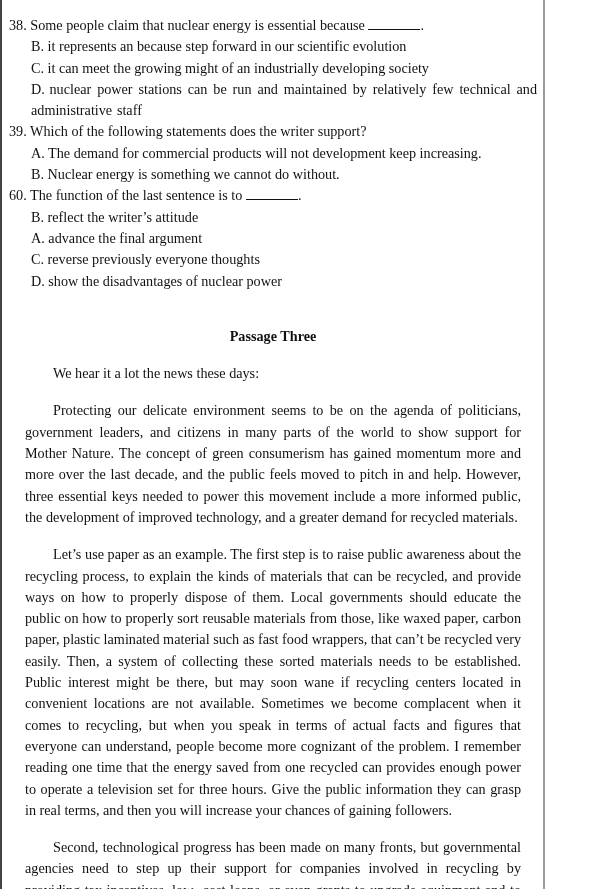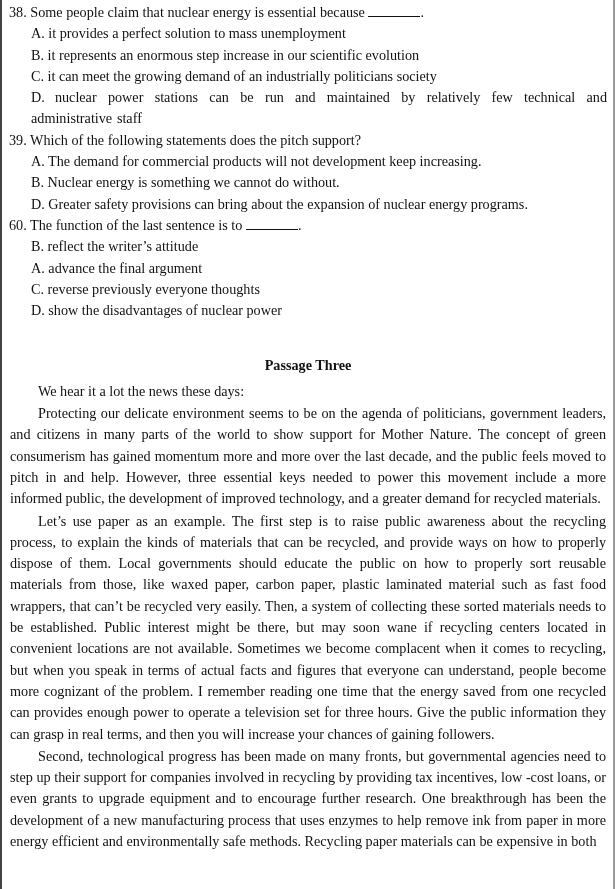--- a/index.html
+++ b/index.html
@@ -11,73 +11,71 @@
     width: 615px;
     height: 889px;
     overflow: hidden;
     position: relative;
     font-family: "Liberation Serif", "DejaVu Serif", serif;
     color: #111111;
   }
   .page {
     position: absolute;
     left: 0; top: 0;
-    width: 615px; height: 889px;
+    width: 545px; height: 889px;
     box-sizing: border-box;
     border-left: 2px solid #444444;
     border-right: 2px solid #9a9a9a;
-    padding: 3px 6px 0 7px;
+    padding: 16px 6px 0 7px;
   }
   .line-block { font-size: 14.2px; line-height: 21.3px; }
   .q-stem { margin: 0; padding-left: 0; }
   .q-option { margin: 0; padding-left: 22px; }
   .q-option-justify { text-align: justify; text-align-last: left; }
   .question { margin: 0; }
   .q38 { margin-top: -1px; }
   .spacer { height: 30px; }
   .passage-title {
     text-align: center;
     font-weight: bold;
     font-size: 14.2px;
     line-height: 21.3px;
     margin: 4px;
   }
   .para {
-    margin: 1px;
+    margin: 16px;
     text-indent: 28px;
     text-align: justify;
     font-size: 14.2px;
     line-height: 21.3px;
   }
   .blank {
     display: inline-block;
     width: 52px;
     border-bottom: 1px solid #111;
     height: 12px;
     vertical-align: baseline;
   }
 </style>
 </head>
 <body>
 
 <div class="page">
 
   <div class="question line-block q38">
     <p class="q-stem"><span>38.</span> <span>Some people claim that nuclear energy is essential because</span> <span class="blank"></span><span>.</span></p>
-    <p class="q-option"><span>A.</span> <span>it provides a perfect solution to mass unemployment</span></p>
-    <p class="q-option"><span>B.</span> <span>it represents an enormous step increase in our scientific evolution</span></p>
-    <p class="q-option"><span>C.</span> <span>it can meet the growing demand of an industrially politicians society</span></p>
+    <p class="q-option"><span>B.</span> <span>it represents an because step forward in our scientific evolution</span></p>
+    <p class="q-option"><span>C.</span> <span>it can meet the growing might of an industrially developing society</span></p>
     <p class="q-option q-option-justify" style="padding-left:22px; text-indent:0;"><span>D.</span> <span style="word-spacing:1.2px;">nuclear power stations can be run and maintained by relatively few technical and administrative staff</span></p>
   </div>
 
   <div class="question line-block">
-    <p class="q-stem"><span>39.</span> <span>Which of the following statements does the pitch support?</span></p>
+    <p class="q-stem"><span>39.</span> <span>Which of the following statements does the writer support?</span></p>
     <p class="q-option"><span>A.</span> <span>The demand for commercial products will not development keep increasing.</span></p>
     <p class="q-option"><span>B.</span> <span>Nuclear energy is something we cannot do without.</span></p>
-    <p class="q-option"><span>D.</span> <span>Greater safety provisions can bring about the expansion of nuclear energy programs.</span></p>
   </div>
 
   <div class="question line-block">
     <p class="q-stem"><span>60.</span> <span>The function of the last sentence is to</span> <span class="blank"></span><span>.</span></p>
     <p class="q-option"><span>B.</span> <span>reflect the writer’s attitude</span></p>
     <p class="q-option"><span>A.</span> <span>advance the final argument</span></p>
     <p class="q-option"><span>C.</span> <span>reverse previously everyone thoughts</span></p>
     <p class="q-option"><span>D.</span> <span>show the disadvantages of nuclear power</span></p>
   </div>
 

